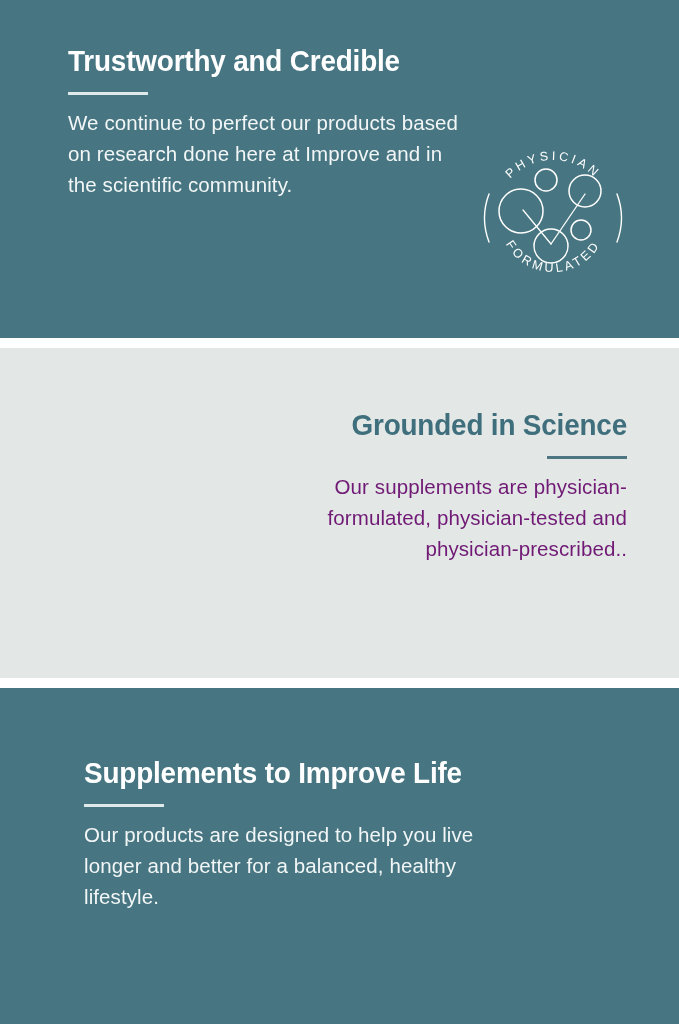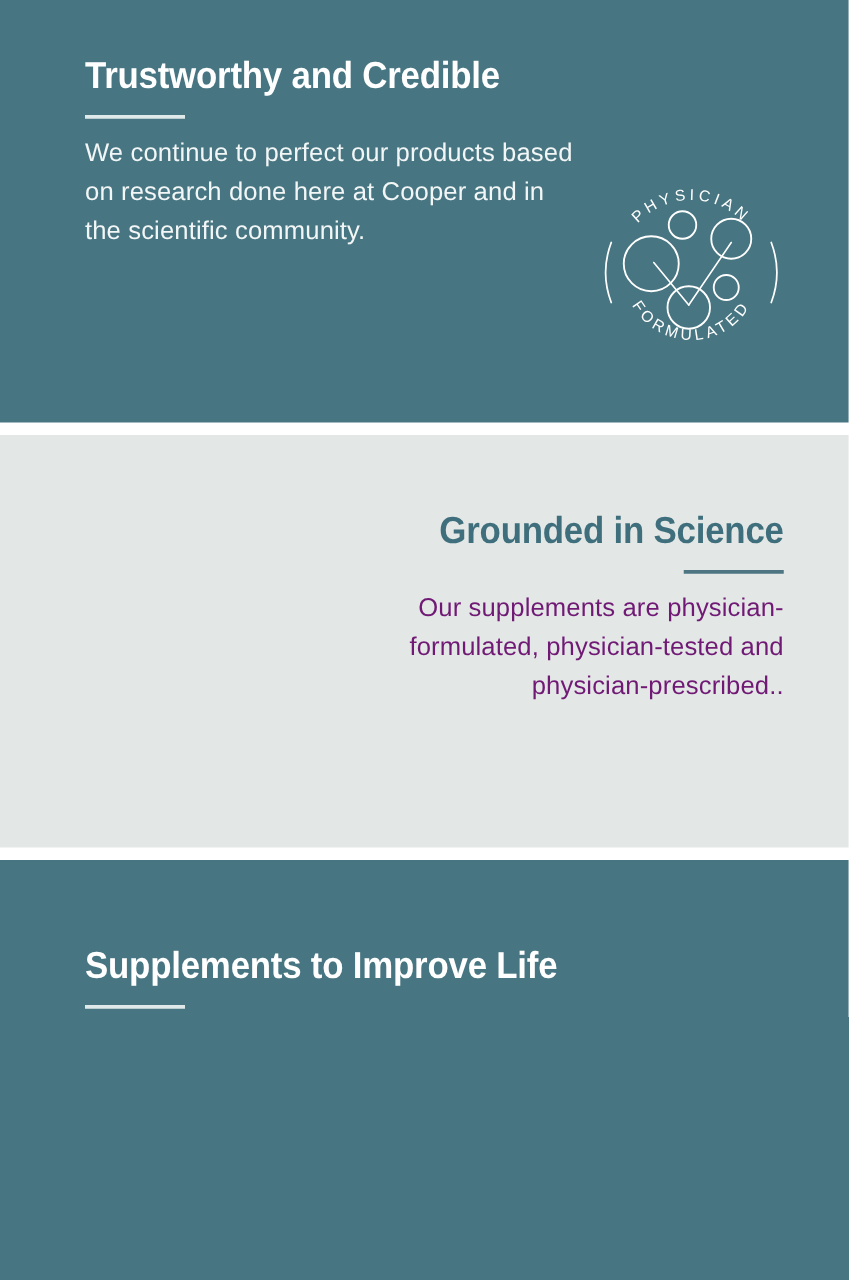--- a/index.html
+++ b/index.html
@@ -15,21 +15,21 @@
   .panel-teal{background:#477682;}
   .panel-gray{background:#e3e7e6;}
 
   .panel-1{top:0;height:338px;}
   .panel-2{top:348px;height:330px;}
   .panel-3{top:688px;height:336px;}
 
   .content{position:absolute;}
   .c1{left:68px;top:44px;width:400px;}
   .c2{right:52px;top:60px;width:380px;text-align:right;}
-  .c3{left:68px;top:68px;width:430px;}
+  .c3{left:84px;top:68px;width:430px;}
 
   .title{
     margin:0;
     font-weight:700;
     font-size:30px;
     line-height:1.12;
     letter-spacing:-0.2px;
     transform:scaleX(0.93);
     transform-origin:left center;
     white-space:nowrap;
@@ -61,21 +61,21 @@
 </head>
 <body>
 
 <div class="page">
 
   <section class="panel panel-teal panel-1">
 
     <div class="content c1">
       <h2 class="title title-light">Trustworthy and Credible</h2>
       <hr class="rule rule-light">
-      <p class="body body-light">We continue to perfect our products based on research done here at Cooper and in the scientific community.</p>
+      <p class="body body-light">We continue to perfect our products based on research done here at Improve and in the scientific community.</p>
     </div>
 
     <div class="icon icon-badge">
       <svg viewBox="0 0 160 160" width="160" height="160" fill="none" stroke="#ffffff" stroke-width="1.5" stroke-linecap="round" aria-hidden="true">
         <defs>
           <path id="arcTop" d="M 22 80 A 58 58 0 0 1 138 80"></path>
           <path id="arcBot" d="M 26 80 A 54 54 0 0 0 134 80"></path>
         </defs>
 
         <path d="M 16 56 A 68 68 0 0 0 16 104" stroke-width="1.4"></path>
@@ -109,17 +109,18 @@
       <p class="body body-dark">Our supplements are physician-formulated, physician-tested and physician-prescribed..</p>
     </div>
 
   </section>
 
   <section class="panel panel-teal panel-3">
 
     <div class="content c3">
       <h2 class="title title-light">Supplements to Improve Life</h2>
       <hr class="rule rule-light">
+      <p class="body body-light">Our products are designed to help you live longer and better for a balanced, healthy lifestyle.</p>
     </div>
 
   </section>
 
 </div>
 
 </body></html>

